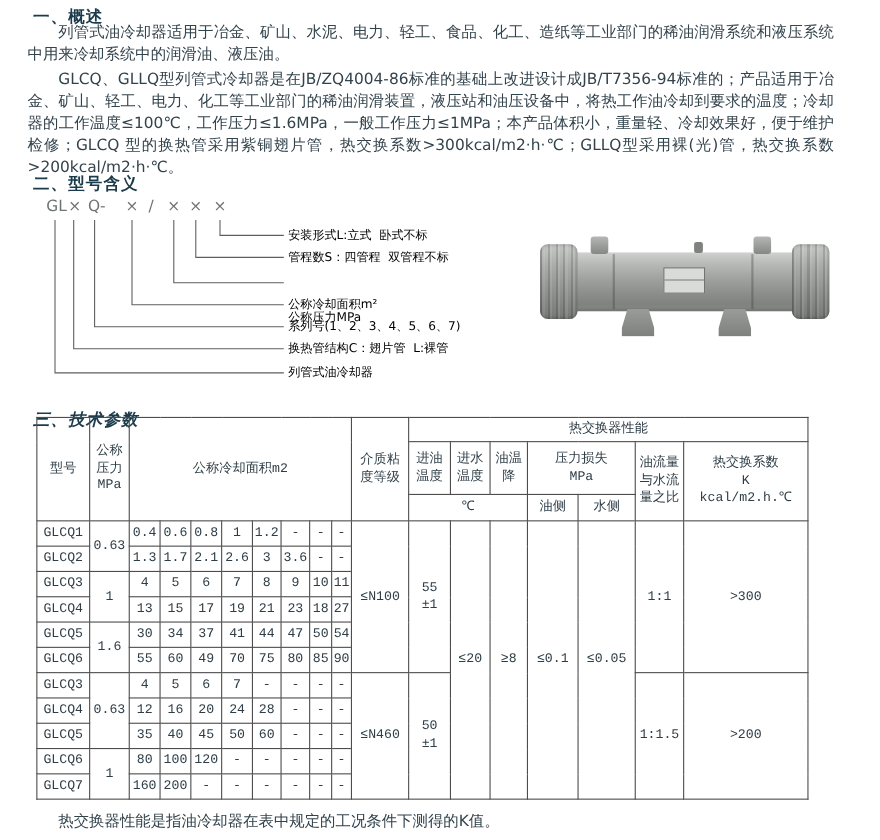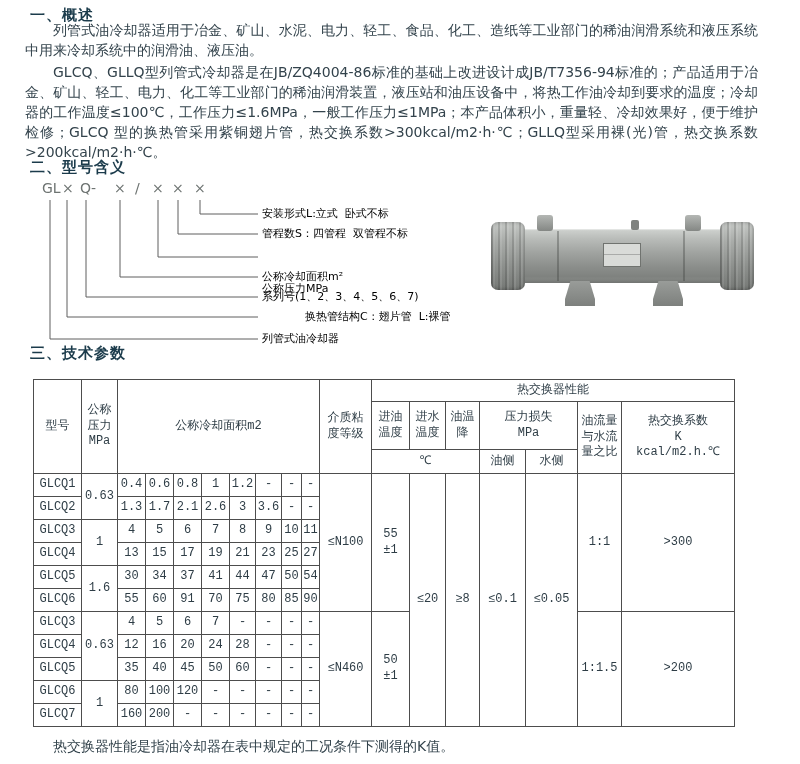--- a/index.html
+++ b/index.html
@@ -103,39 +103,39 @@
     <span class="code-sym" style="left:105px;">/</span>
     <span class="code-sym" style="left:122px;">×</span>
     <span class="code-sym" style="left:142px;">×</span>
     <span class="code-sym" style="left:164px;">×</span>
 
     <div class="diagram-label" style="top:27px;">安装形式L:立式  卧式不标</div>
     <div class="diagram-label" style="top:47px;">管程数S：四管程  双管程不标</div>
     <div class="diagram-label" style="top:70px;margin-top:32px;">公称压力MPa</div>
     <div class="diagram-label" style="top:90px;">公称冷却面积m²</div>
     <div class="diagram-label" style="top:110px;">系列号(1、2、3、4、5、6、7)</div>
-    <div class="diagram-label" style="top:130px;margin-left:43px;">换热管结构C：翅片管  L:裸管</div>
+    <div class="diagram-label" style="top:130px;">换热管结构C：翅片管  L:裸管</div>
     <div class="diagram-label" style="top:152px;">列管式油冷却器</div>
   </div>
 
   <div class="photo">
     <div class="cyl"></div>
     <div class="seam" style="left:72px;"></div>
     <div class="seam" style="left:198px;"></div>
     <div class="cap" style="left:6px;"></div>
     <div class="cap" style="left:235px;"></div>
     <div class="nozzle" style="left:52px;"></div>
     <div class="nozzle" style="left:200px;"></div>
     <div class="knob"></div>
     <div class="plate"></div>
     <div class="foot" style="left:80px;"></div>
     <div class="foot" style="left:168px;"></div>
   </div>
 
-  <div class="sec-heading" style="top:344px;">三、技术参数</div>
+  <div class="sec-heading" style="top:372px;font-style:italic;">三、技术参数</div>
 
   <table class="params">
     <colgroup id="cols">
         <col style="width: 48px;">
         <col style="width: 36px;">
         <col style="width: 28px;">
         <col style="width: 28px;">
         <col style="width: 28px;">
         <col style="width: 28px;">
         <col style="width: 26px;">
@@ -230,40 +230,40 @@
           <td>11</td>
         </tr>
         <tr>
           <td>GLCQ4</td>
           <td>13</td>
           <td>15</td>
           <td>17</td>
           <td>19</td>
           <td>21</td>
           <td>23</td>
-          <td>25</td>
+          <td>18</td>
           <td>27</td>
         </tr>
         <tr>
           <td>GLCQ5</td>
           <td rowspan="2">1.6</td>
           <td>30</td>
           <td>34</td>
           <td>37</td>
           <td>41</td>
           <td>44</td>
           <td>47</td>
           <td>50</td>
           <td>54</td>
         </tr>
         <tr>
           <td>GLCQ6</td>
           <td>55</td>
           <td>60</td>
-          <td>91</td>
+          <td>49</td>
           <td>70</td>
           <td>75</td>
           <td>80</td>
           <td>85</td>
           <td>90</td>
         </tr>
         <tr>
           <td>GLCQ3</td>
           <td rowspan="3">0.63</td>
           <td>4</td>

